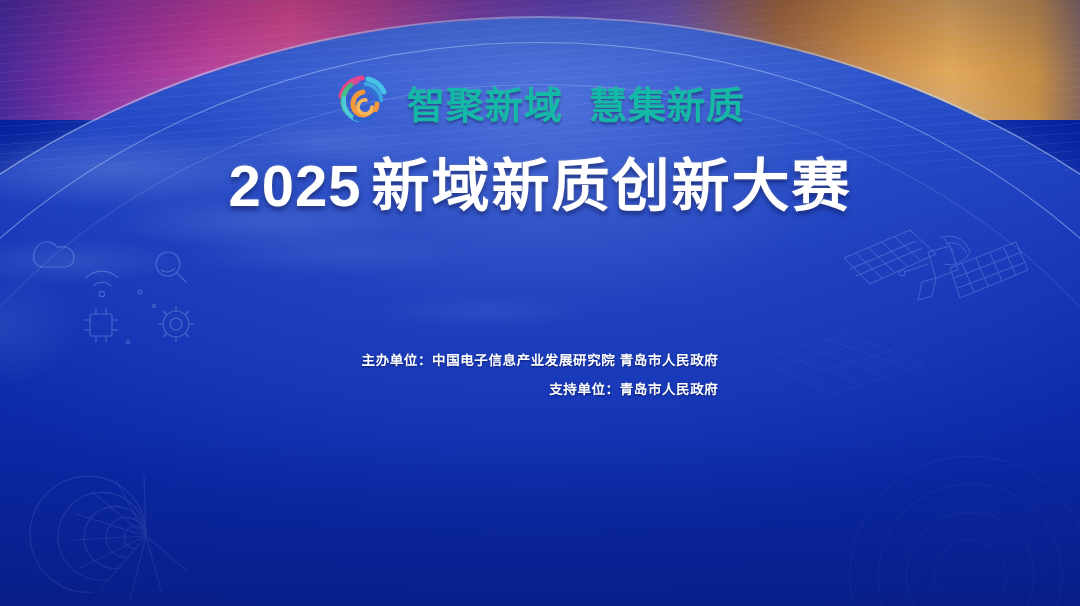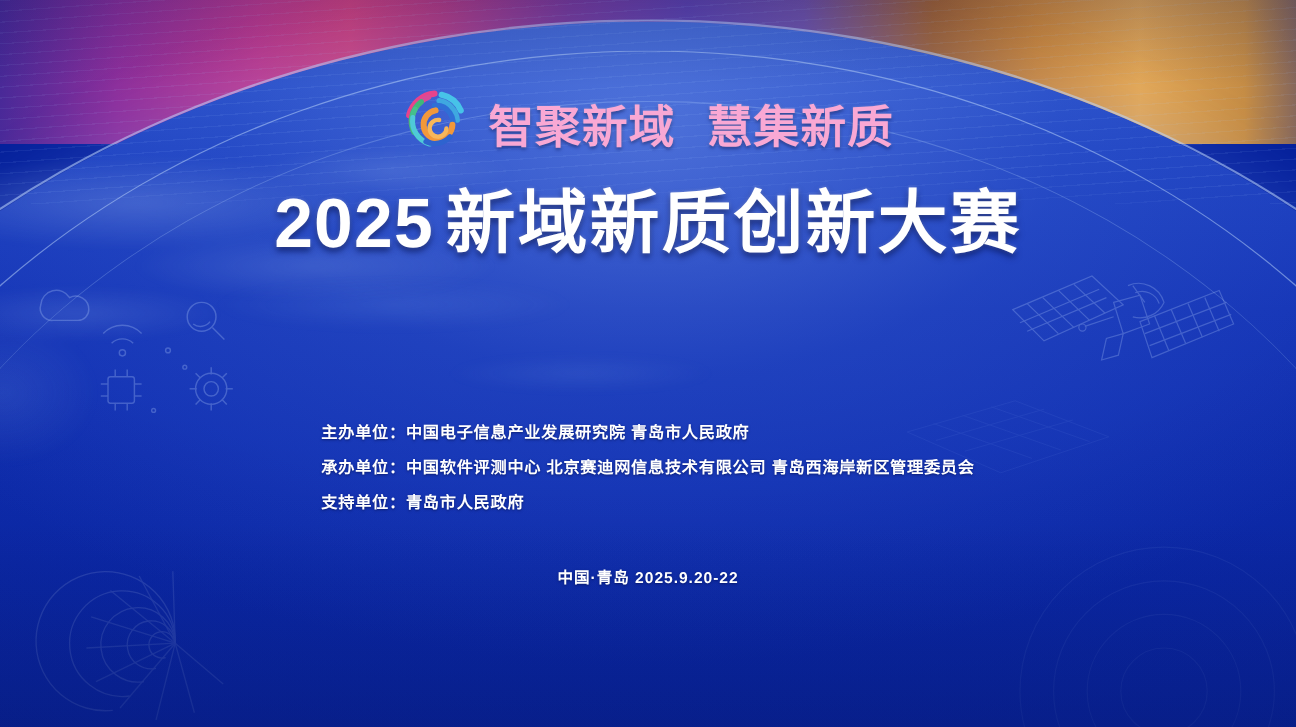--- a/index.html
+++ b/index.html
@@ -139,21 +139,21 @@
 
   .tagline-row {
     margin-top:74px;
     display:flex; align-items:center; justify-content:center;
     gap:14px;
   }
   .brand-mark { width:58px; height:56px; flex:0 0 auto; }
   .tagline {
     font-size:38px;
     font-weight:bold;
-    color:#f9a8d4;
+    color:#14b8a6;
     letter-spacing:1px;
     white-space:nowrap;
     text-shadow:
       0 2px 3px rgba(4,16,80,0.55),
       0 0 2px rgba(255,255,255,0.35);
   }
   .tagline .gap { display:inline-block; width:26px; }
 
   .main-title {
     margin-top:9px;
@@ -163,21 +163,21 @@
     letter-spacing:2px;
     white-space:nowrap;
     text-shadow:
       0 3px 5px rgba(4,14,70,0.60),
       0 0 3px rgba(255,255,255,0.30);
   }
   .main-title .yr { letter-spacing:1px; margin-right:10px; }
 
   .org-block {
     margin-top:126px;
-    display:flex; flex-direction:column; align-items:flex-start;
+    display:flex; flex-direction:column; align-items:flex-end;
     gap:9px;
   }
   .org-line {
     font-size:13.5px;
     font-weight:bold;
     color:#ffffff;
     letter-spacing:0.6px;
     white-space:nowrap;
     text-shadow:0 1px 2px rgba(3,14,70,0.6);
   }
@@ -348,20 +348,18 @@
           </g>
         </svg>
       </span>
       <span class="tagline"><span>智聚新域</span><span class="gap"></span><span>慧集新质</span></span>
     </div>
 
     <div class="main-title"><span class="yr">2025</span><span>新域新质创新大赛</span></div>
 
     <div class="org-block">
       <div class="org-line">主办单位：中国电子信息产业发展研究院 青岛市人民政府</div>
-      <div class="org-line">承办单位：中国软件评测中心 北京赛迪网信息技术有限公司 青岛西海岸新区管理委员会</div>
       <div class="org-line">支持单位：青岛市人民政府</div>
     </div>
 
-    <div class="date-line">中国·青岛 2025.9.20-22</div>
 
   </div>
 </div>
 
 </body></html>

